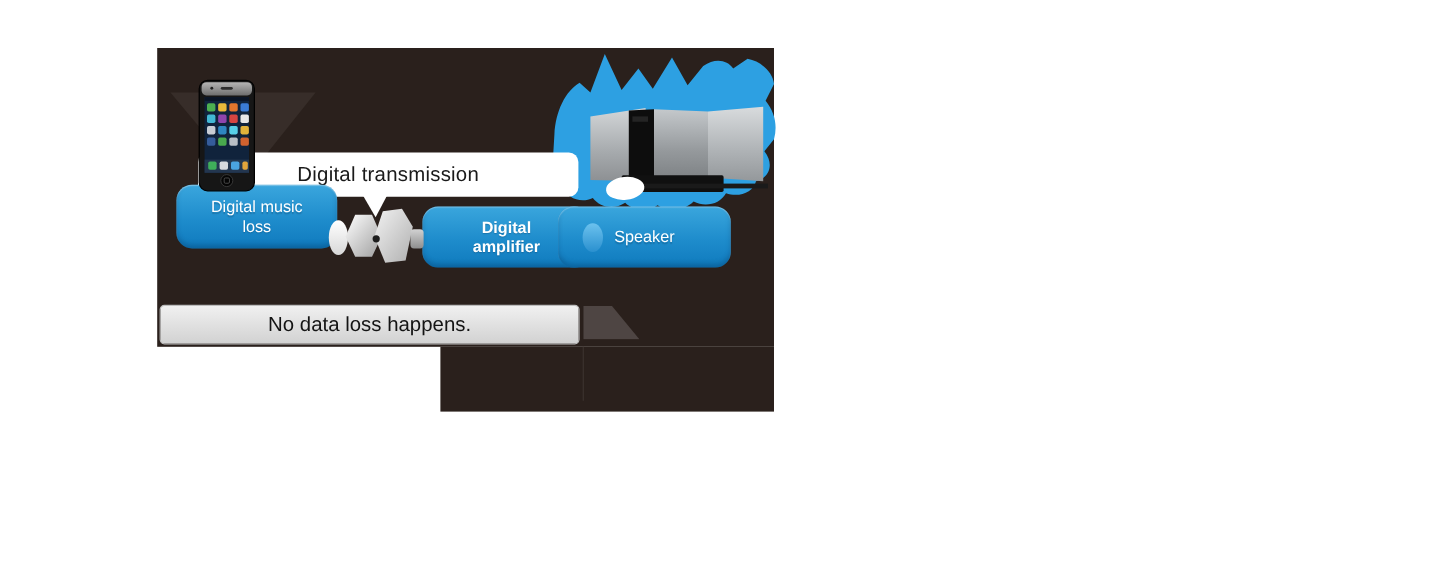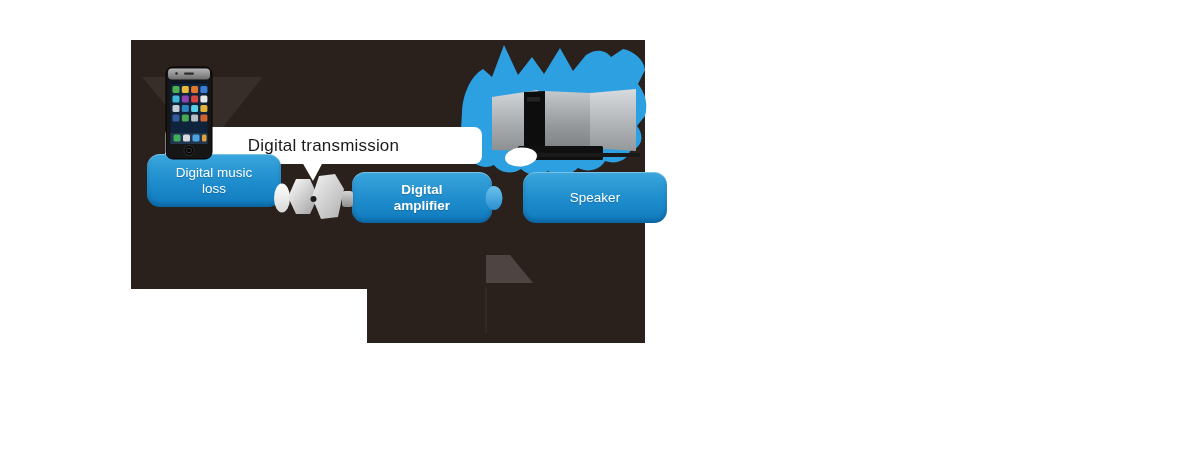--- a/index.html
+++ b/index.html
@@ -11,21 +11,21 @@
   .callout{position:absolute;left:165px;top:127px;width:317px;height:37px;background:#ffffff;
            border-radius:8px;display:flex;align-items:center;justify-content:center;}
   .callout span{font-size:17px;color:#1a1a1a;letter-spacing:.2px;}
   .node{position:absolute;border-radius:13px;display:flex;flex-direction:column;align-items:center;
         justify-content:center;background:linear-gradient(180deg,#3aa6dd 0%,#1e8ccc 55%,#0f7abd 100%);
         box-shadow:inset 0 1px 1px rgba(255,255,255,.35), inset 0 -3px 4px rgba(0,40,80,.28);}
   .node span{display:block;color:#ffffff;font-size:13.5px;line-height:16px;text-align:center;
              text-shadow:0 1px 1px rgba(0,30,60,.25);}
   .node-music{left:147px;top:154px;width:134px;height:53px;}
   .node-amp{left:352px;top:172px;width:140px;height:51px;font-weight:bold;}
-  .node-speaker{left:523px;top:172px;width:144px;height:51px;}
+  .node-speaker{left:465px;top:172px;width:144px;height:51px;}
   .banner{position:absolute;left:133px;top:254px;width:350px;height:33px;box-sizing:border-box;
           background:linear-gradient(180deg,#f0f0f0,#d2d2d2);border:1px solid #bdbdbd;border-radius:4px;
           display:flex;align-items:center;justify-content:center;}
   .banner span{font-size:17px;color:#141414;}
   .banner-arrow{position:absolute;left:486px;top:255px;width:47px;height:28px;background:#4e4543;
           clip-path:polygon(0% 0%,51% 0%,100% 100%,0% 100%);}
 </style>
 </head>
 <body>
 
@@ -79,20 +79,23 @@
     <span>loss</span>
   </div>
   <div class="node node-amp">
     <span>Digital</span>
     <span>amplifier</span>
   </div>
   <div class="node node-speaker">
     <span>Speaker</span>
   </div>
 
+  <div class="banner">
+    <span>No data loss happens.</span>
+  </div>
   <div class="banner-arrow"></div>
 
   <svg class="art" viewBox="0 0 1200 470">
     <defs>
       <linearGradient id="gHexA" x1="0" y1="0" x2="1" y2="1">
         <stop offset="0" stop-color="#ffffff"></stop>
           <stop offset="1" stop-color="#9e9e9e"></stop>
       </linearGradient>
       <linearGradient id="gHexB" x1="0" y1="0" x2="1" y2="1">
         <stop offset="0" stop-color="#f2f2f2"></stop>

